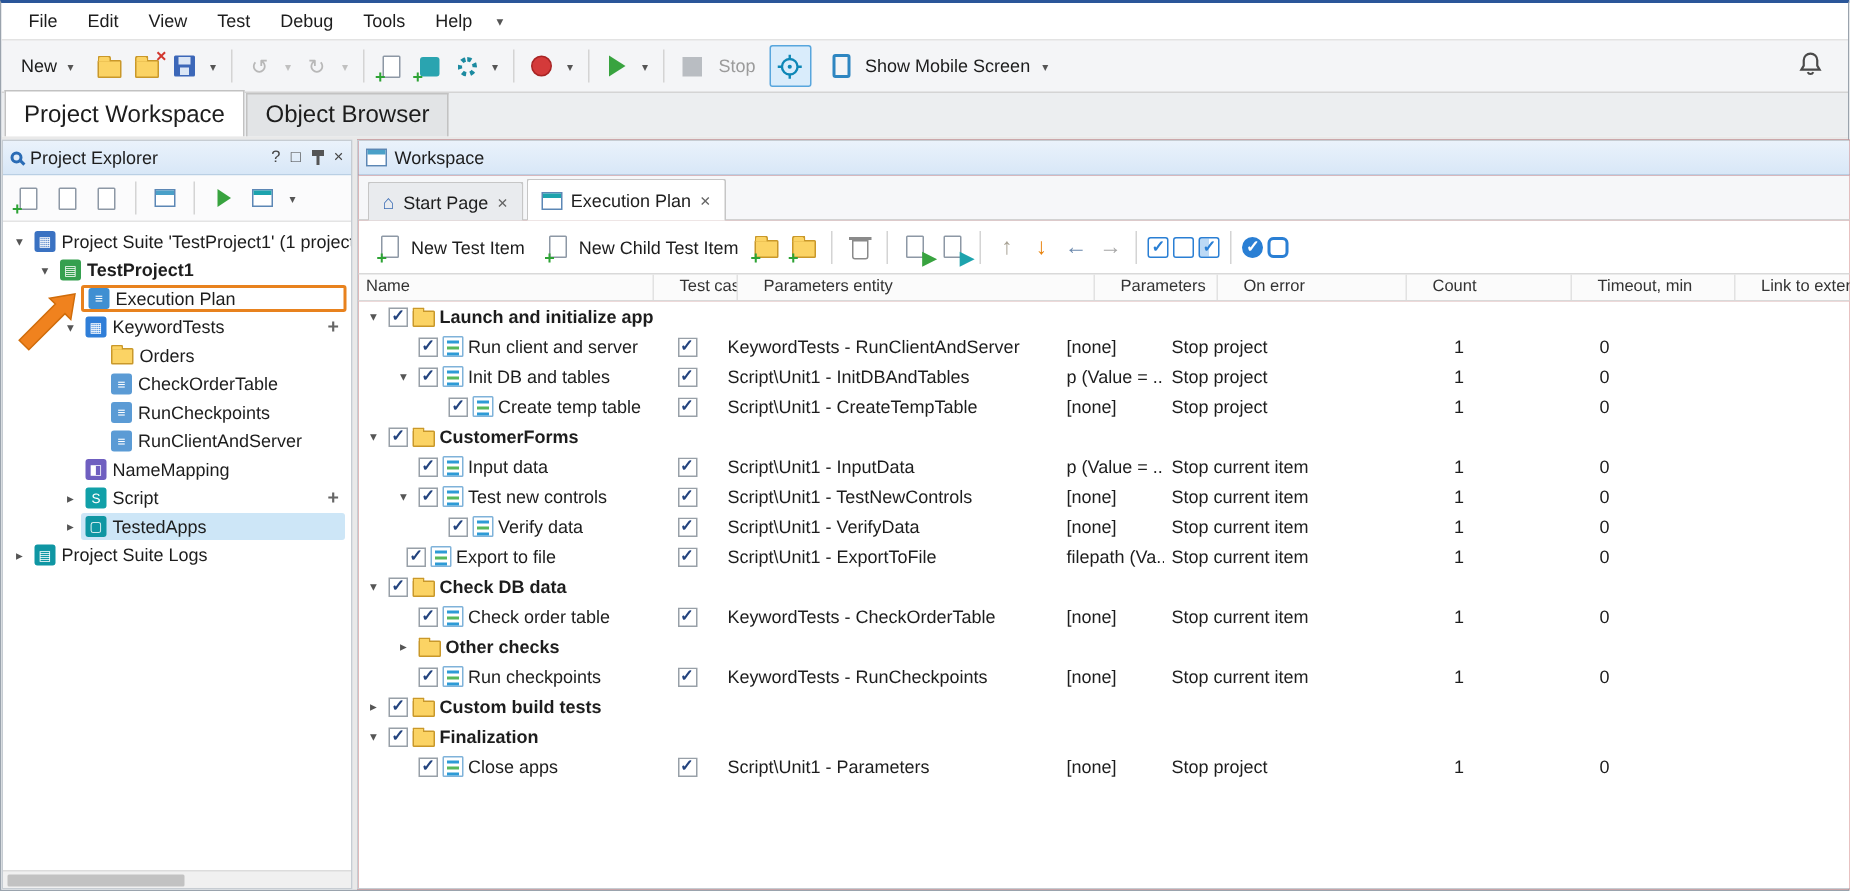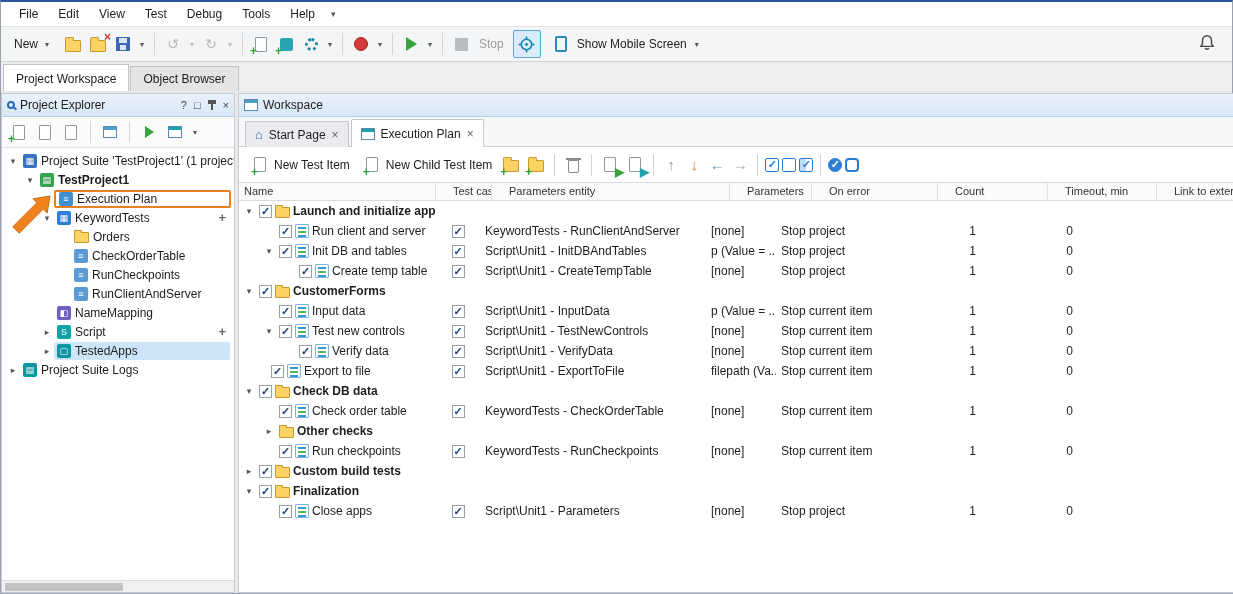--- a/index.html
+++ b/index.html
@@ -37,21 +37,21 @@
   .play.small { border-left-width:9px; border-top-width:6px; border-bottom-width:6px; }
   .stop-ic { width:13px; height:13px; background:#b9bdc2; }
   .stop-lbl { color:#9b9b9b; margin-left:4px; }
   .spy-btn { display:flex; align-items:center; justify-content:center; width:28px; height:28px; background:#d9ecfb; border:1px solid #58a6dd; border-radius:2px; margin-left:6px; }
   .device { width:12px; height:16px; border:2px solid #2e86c1; border-radius:2px; }
   .mob-group { display:flex; align-items:center; gap:5px; padding:0 6px; }
   .bell-wrap { margin-left:auto; margin-right:10px; }
 
   
   .doc-tabs { height:29px; background:#eceef0; display:flex; align-items:flex-end; padding-left:2px; }
-  .doc-tab { padding:5px 12px; border:1px solid #c2c2c2; border-bottom:none; background:#e2e4e6; margin-right:1px; font-size:12px; }
+  .doc-tab { padding:5px 12px; border:1px solid #c2c2c2; border-bottom:none; background:#e2e4e6; margin-right:1px; font-size:16px; }
   .doc-tab.active { background:#fff; padding-top:7px; }
 
   
   .main { flex:1; display:flex; background:#e9e9e9; padding-top:2px; min-height:0; }
   .left-panel { width:234px; background:#fff; border:1px solid #c6ccd2; display:flex; flex-direction:column; position:relative; min-height:0; }
   .splitter { width:3px; flex:none; }
   .right-panel { flex:1; background:#b91c1c; border:1px solid #c6ccd2; display:flex; flex-direction:column; min-height:0; }
 
   
   .panel-header { height:23px; flex:none; background:linear-gradient(#eaf2fb,#d8e7f7); border-bottom:1px solid #b9cfe4; display:flex; align-items:center; gap:5px; padding:0 5px; }

